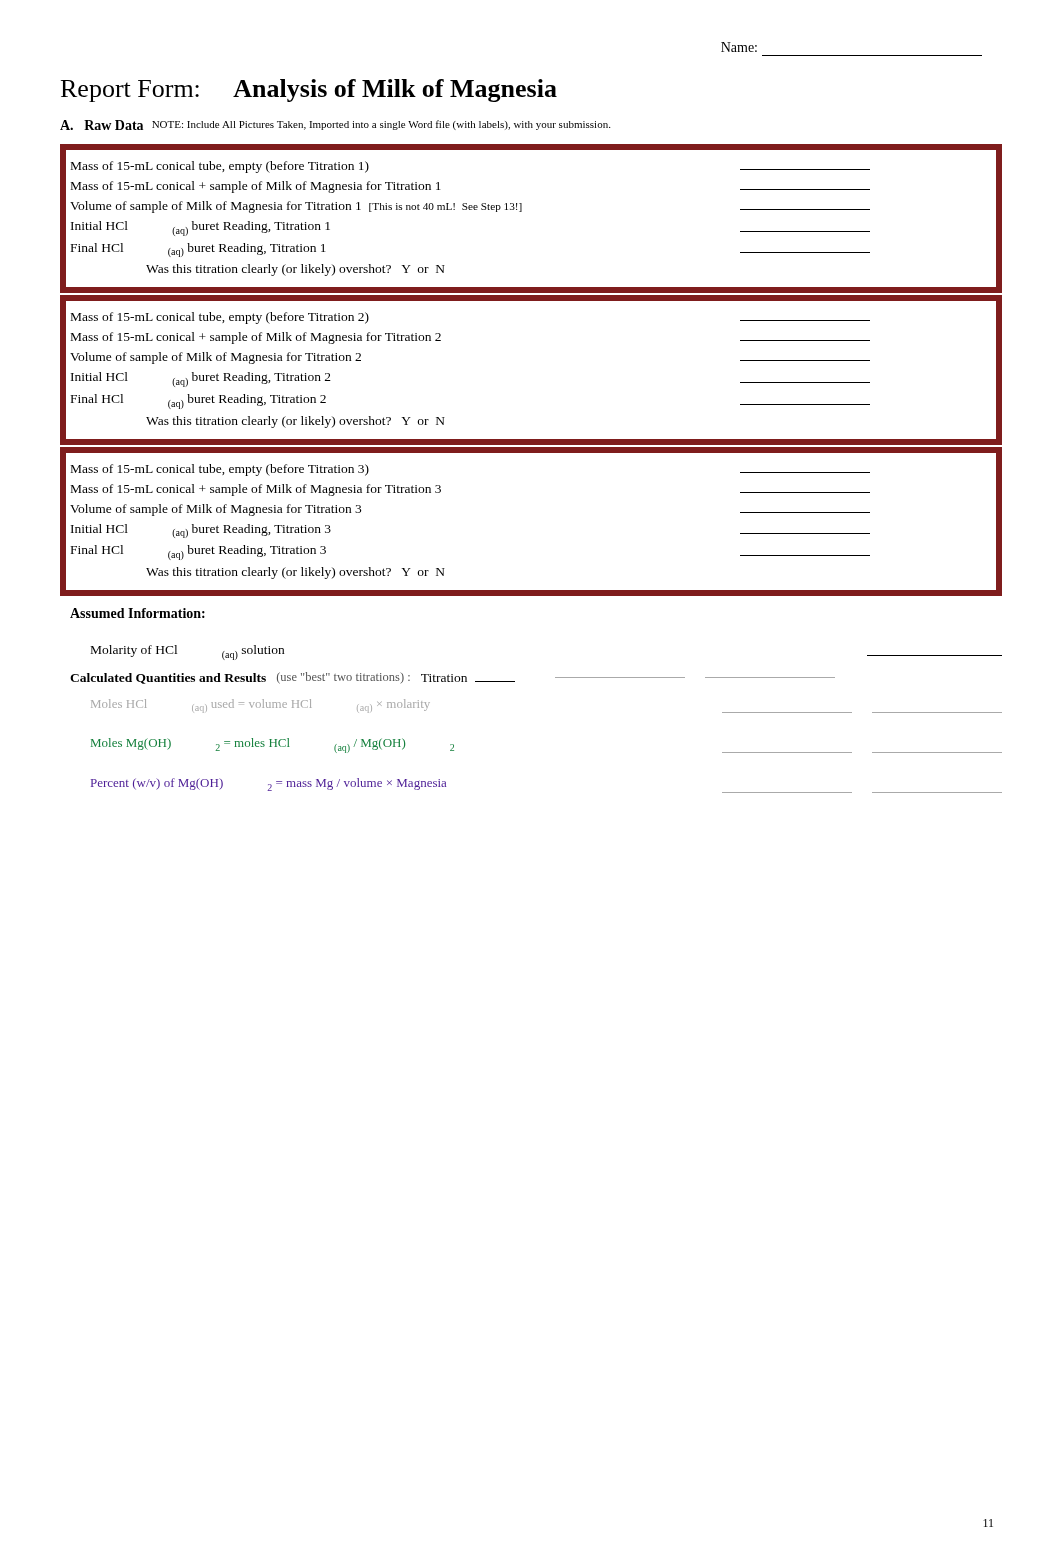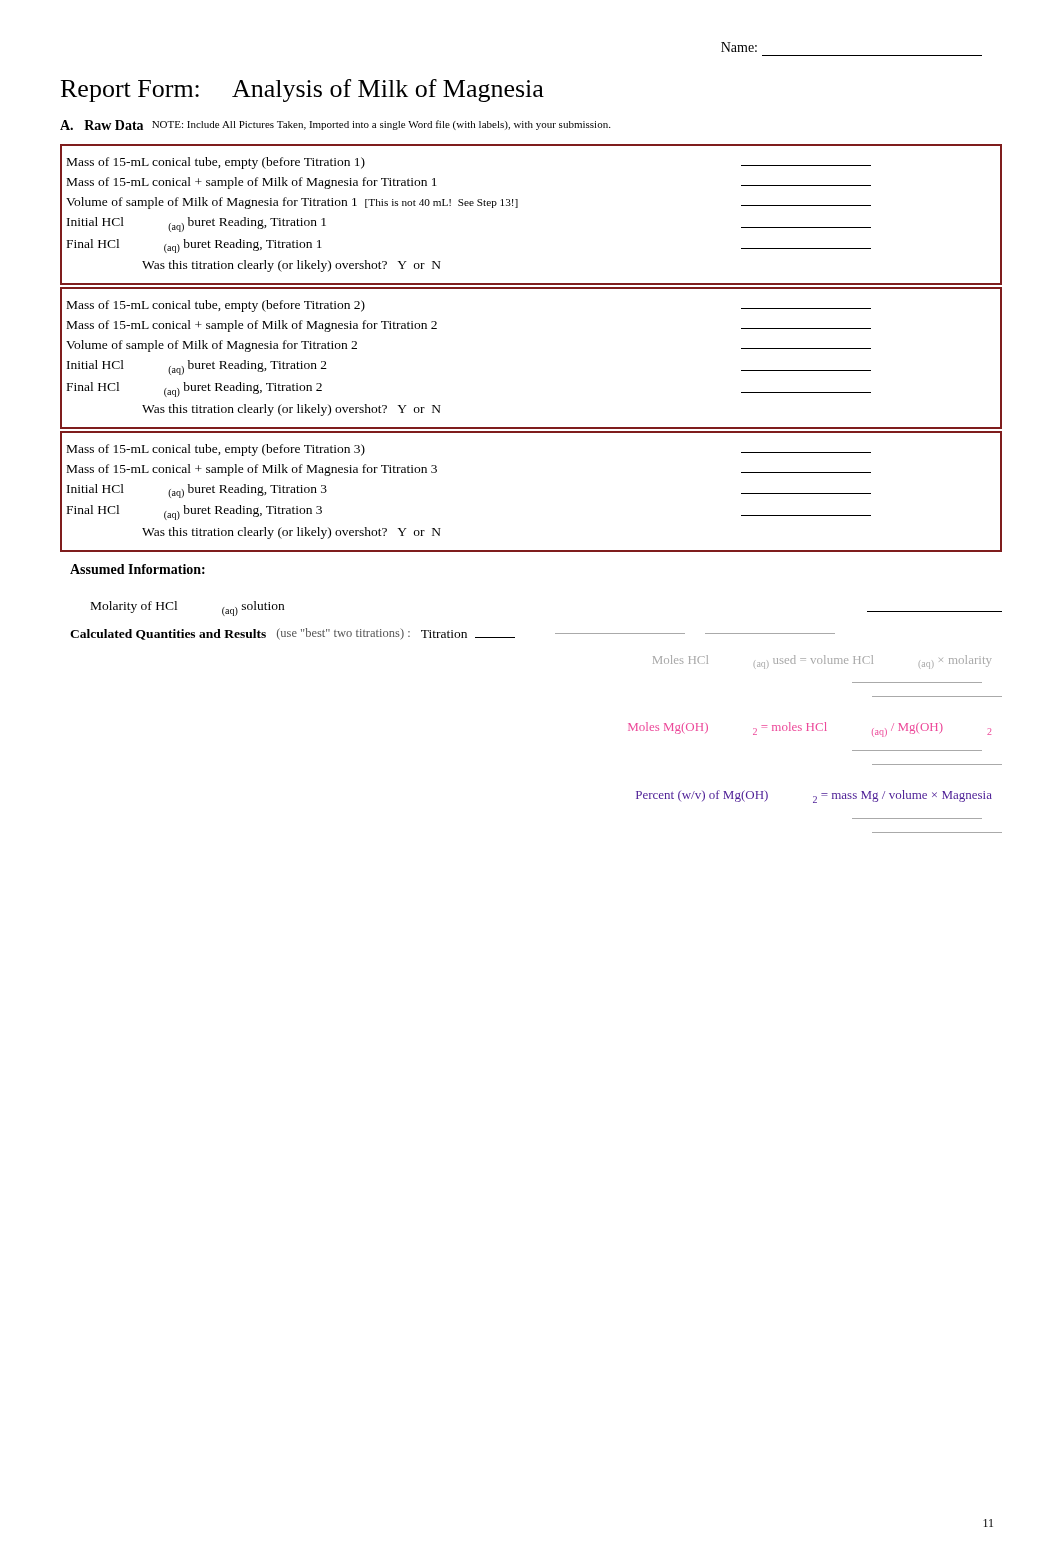--- a/index.html
+++ b/index.html
@@ -36,21 +36,21 @@
       margin-left: 4px;
     }
 
     .report-title {
       font-size: 26px;
       font-weight: normal;
       margin-bottom: 14px;
     }
 
     .report-title-bold {
-      font-weight: normal;
+      font-weight: bold;
     }
 
     .section-a-header {
       display: flex;
       flex-direction: row;
       align-items: flex-start;
       margin-bottom: 10px;
     }
 
     .section-label {
@@ -163,21 +163,21 @@
 
     .titration-blank {
       display: inline-block;
       width: 40px;
       border-bottom: 1px solid #000;
       margin-left: 4px;
     }
 
     .calc-row {
       display: flex;
-      flex-direction: column;
+      flex-direction: row;
       align-items: flex-end;
       padding-left: 30px;
       margin-bottom: 22px;
     }
 
     .calc-row-label {
       font-size: 13px;
       color: #888;
       flex: 1;
       padding-right: 10px;
@@ -197,21 +197,21 @@
     }
 
     .page-number {
       position: fixed;
       bottom: 30px;
       right: 68px;
       font-size: 12px;
     }
 
     .titration-block {
-      border: 2px solid #7f1d1d;
+      border: 6px solid #7f1d1d;
       padding: 6px 0;
       margin-bottom: 0;
     }
 
   </style>
 </head>
 <body>
 
 <div class="name-line">
   <span class="name-label">Name:</span>
@@ -300,20 +300,24 @@
     <tbody>
         <tr>
       <td class="label-cell">Mass of 15-mL conical tube, empty (before Titration 3)</td>
       <td class="value-cell"><span class="answer-line"></span></td>
     </tr>
     <tr>
       <td class="label-cell">Mass of 15-mL conical + sample of Milk of Magnesia for Titration 3</td>
       <td class="value-cell"><span class="answer-line"></span></td>
     </tr>
     <tr>
+      <td class="label-cell">Volume of sample of Milk of Magnesia for Titration 3</td>
+      <td class="value-cell"><span class="answer-line"></span></td>
+    </tr>
+    <tr>
       <td class="label-cell">Initial HCl<sub>(aq)</sub> buret Reading, Titration 3</td>
       <td class="value-cell"><span class="answer-line"></span></td>
     </tr>
     <tr>
       <td class="label-cell">Final HCl<sub>(aq)</sub> buret Reading, Titration 3</td>
       <td class="value-cell"><span class="answer-line"></span></td>
     </tr>
     <tr class="yn-row">
       <td class="label-cell" style="padding-left:80px;">Was this titration clearly (or likely) overshot?&nbsp;&nbsp; Y &nbsp;or&nbsp; N</td>
       <td class="value-cell"></td>
@@ -346,21 +350,21 @@
 
   <div class="calc-row">
     <span class="calc-row-label" style="color:#aaa; font-size:13px;">
       Moles HCl<sub>(aq)</sub> used = volume HCl<sub>(aq)</sub> × molarity
     </span>
     <span class="calc-row-value1"></span>
     <span class="calc-row-value2"></span>
   </div>
 
   <div class="calc-row">
-    <span class="calc-row-label" style="color:#ec4899; font-size:13px;">
+    <span class="calc-row-label" style="color:#15803d; font-size:13px;">
       Moles Mg(OH)<sub>2</sub> = moles HCl<sub>(aq)</sub> / Mg(OH)<sub>2</sub>
     </span>
     <span class="calc-row-value1"></span>
     <span class="calc-row-value2"></span>
   </div>
 
   <div class="calc-row">
     <span class="calc-row-label" style="color:#4c1d95; font-size:13px;">
       Percent (w/v) of Mg(OH)<sub>2</sub> = mass Mg / volume × Magnesia
     </span>

